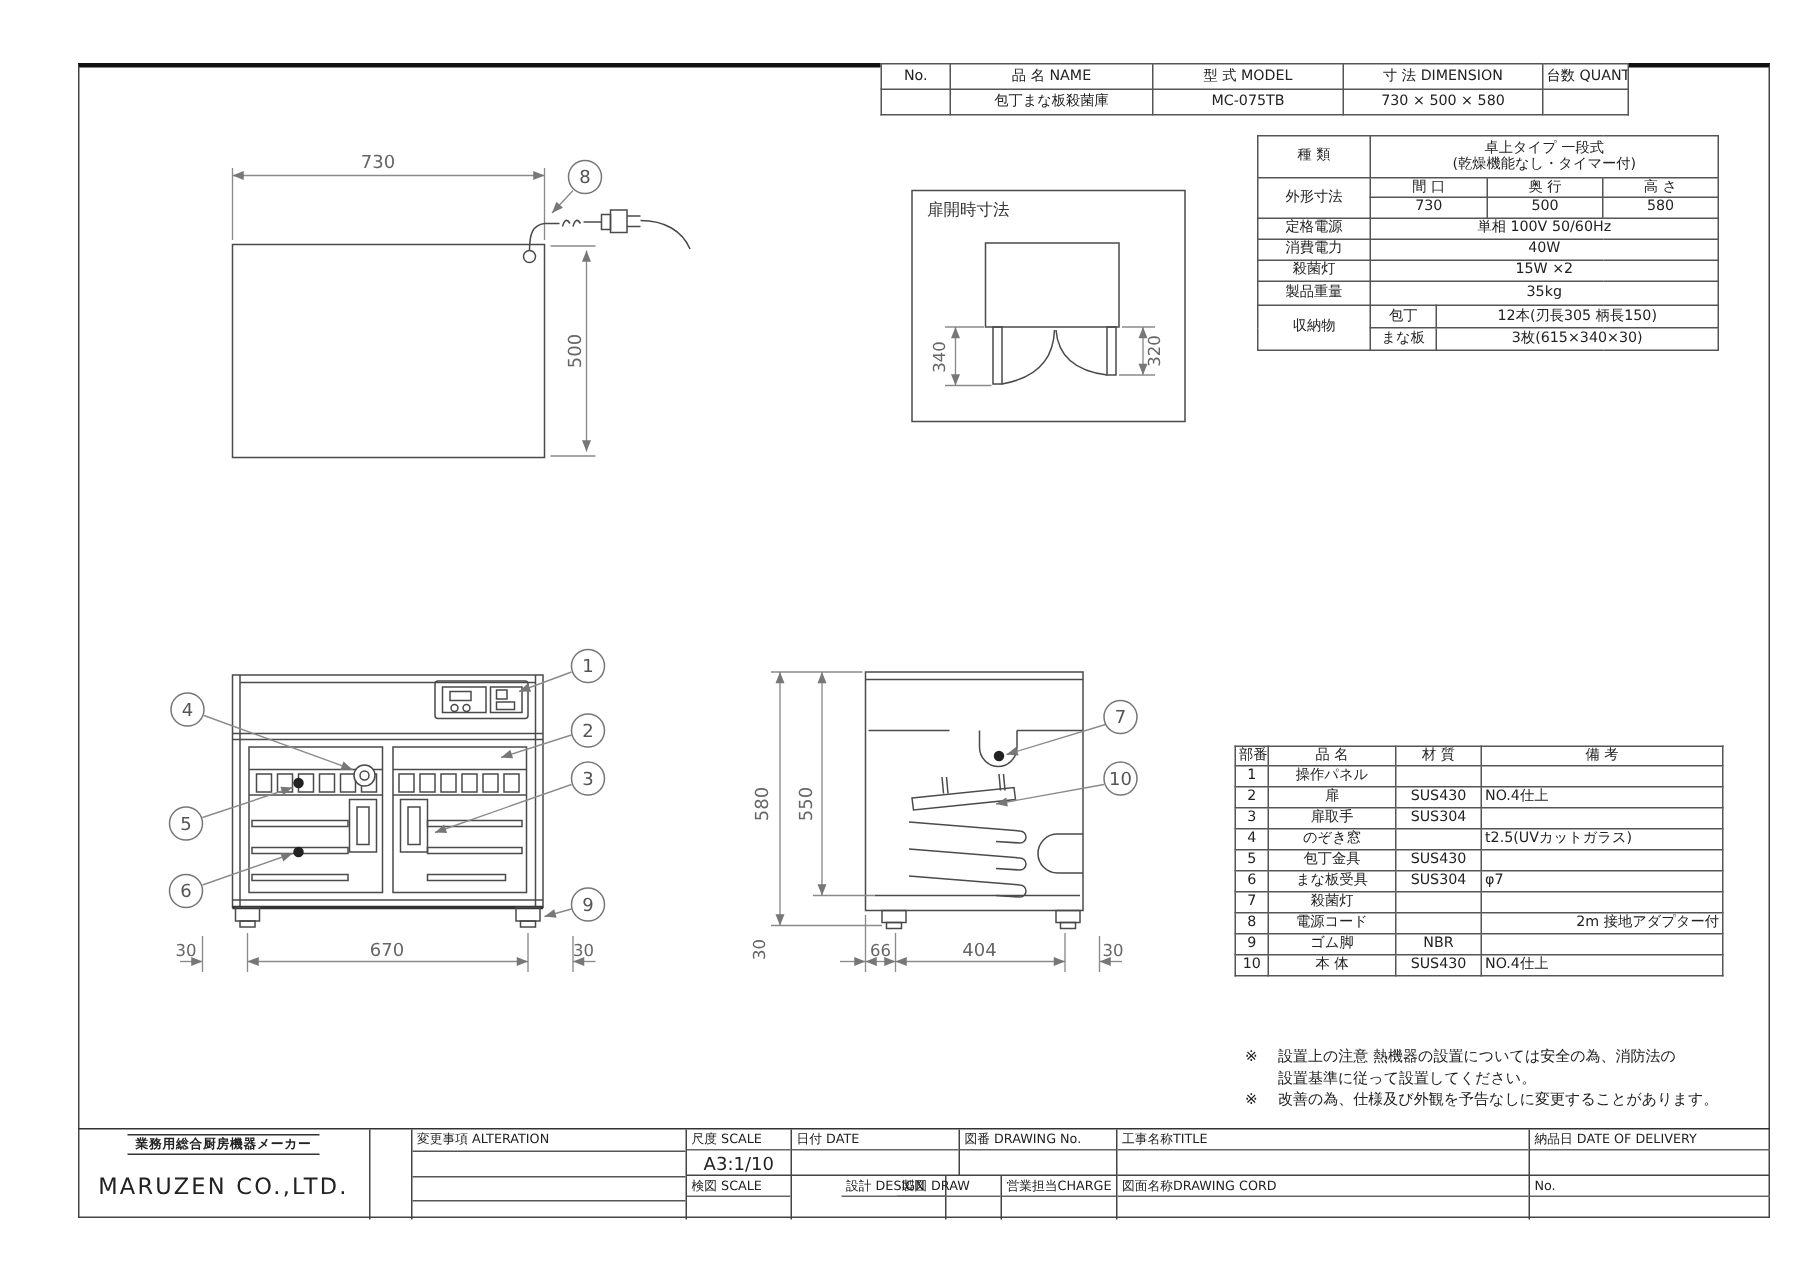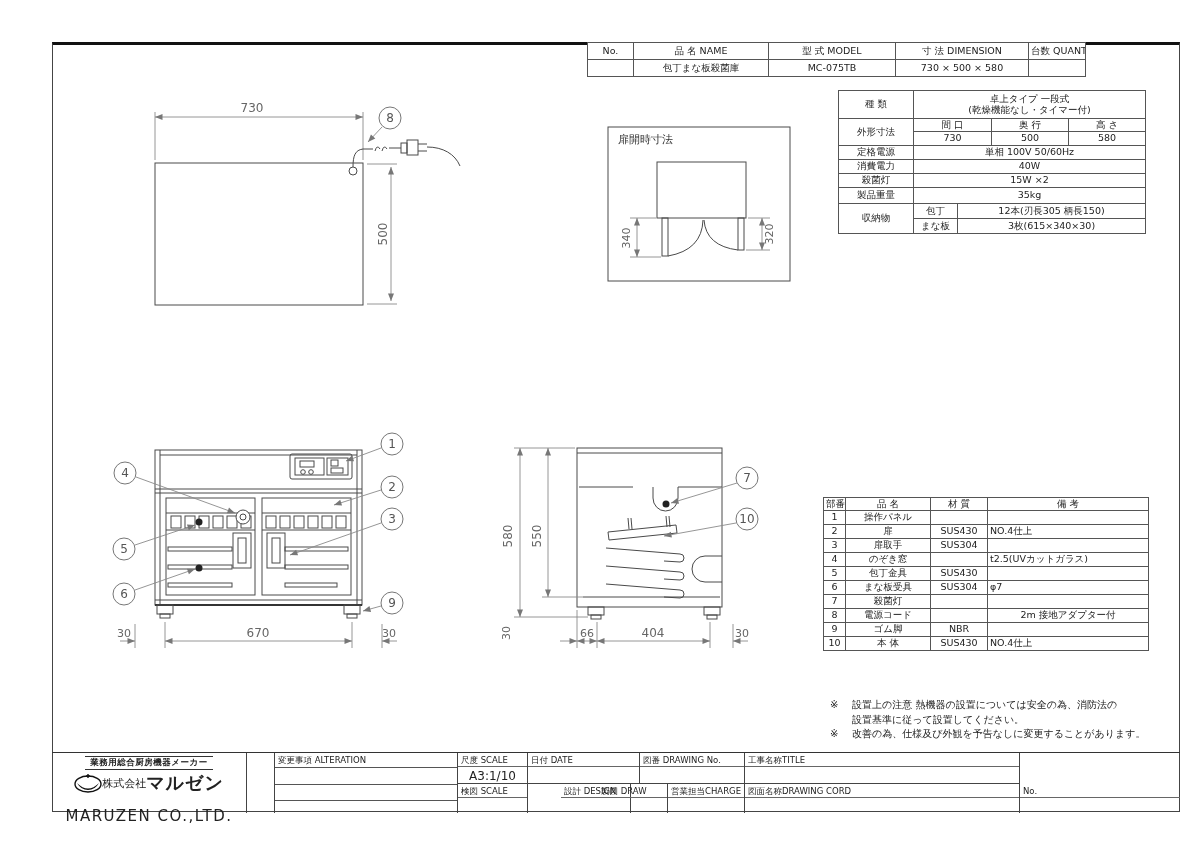--- a/index.html
+++ b/index.html
@@ -399,21 +399,21 @@
     <tr style="height:14px">
           <td>7</td>
           <td>殺菌灯</td>
           <td></td>
           <td style="text-align:left"></td>
         </tr>
     <tr style="height:14px">
           <td>8</td>
           <td>電源コード</td>
           <td></td>
-          <td style="text-align:center">2m 接地アダプター付</td>
+          <td style="text-align:right">2m 接地アダプター付</td>
         </tr>
     <tr style="height:14px">
           <td>9</td>
           <td>ゴム脚</td>
           <td>NBR</td>
           <td style="text-align:left"></td>
         </tr>
     <tr style="height:14px">
           <td>10</td>
           <td>本 体</td>
@@ -436,30 +436,20 @@
       <div class="note-text">
         <div>改善の為、仕様及び外観を予告なしに変更することがあります。</div>
       </div>
     </div>
   </div>
 
   <div class="tblock">
 
     <div class="logo-cell">
       <div class="tagline">業務用総合厨房機器メーカー</div>
-      <div class="corp-row">
-        <svg width="28" height="20" viewBox="0 0 28 20">
-          <ellipse cx="14" cy="11" rx="13" ry="8" fill="none" stroke="#111" stroke-width="1.4"></ellipse>
-          <path d="M3,10 q11,11 22,0 q-4,7 -11,7 q-7,0 -11,-7 z" fill="#111"></path>
-          <line x1="14" y1="1" x2="14" y2="5" stroke="#111" stroke-width="1.4"></line>
-          <line x1="12" y1="3" x2="16" y2="3" stroke="#111" stroke-width="1.4"></line>
-        </svg>
-        <span class="corp-prefix">株式会社</span>
-        <span class="corp-name">マルゼン</span>
-      </div>
       <div class="corp-en">MARUZEN CO.,LTD.</div>
     </div>
 
     <div class="tb-cell" style="left:195px;top:0;width:28px;height:60px;"></div>
 
     <div class="tb-cell" style="left:223px;top:0;width:183px;height:60px;">
       <div class="tb-plain" style="border-bottom:1px solid #555;height:13px;">変更事項 ALTERATION</div>
       <div style="height:16px;border-bottom:1px solid #555;"></div>
       <div style="height:15px;border-bottom:1px solid #555;"></div>
     </div>
@@ -470,20 +460,23 @@
     </div>
     <div class="tb-cell bb" style="left:476px;top:0;width:112px;height:31px;">
       <div class="tb-label">日付 DATE</div>
     </div>
     <div class="tb-cell bb" style="left:588px;top:0;width:105px;height:31px;">
       <div class="tb-label">図番 DRAWING No.</div>
     </div>
     <div class="tb-cell bb" style="left:693px;top:0;width:275px;height:31px;">
       <div class="tb-label">工事名称TITLE</div>
     </div>
+    <div class="tb-cell bb" style="left:968px;top:0;width:160px;height:31px;border-right:none;">
+      <div class="tb-label">納品日 DATE OF DELIVERY</div>
+    </div>
 
     <div class="tb-cell" style="left:406px;top:31px;width:70px;height:29px;">
       <div class="tb-label">検図 SCALE</div>
     </div>
     <div class="tb-cell" style="left:476px;top:31px;width:70px;height:29px;margin-left:33px;">
       <div class="tb-label">設計 DESIGN</div>
     </div>
     <div class="tb-cell" style="left:546px;top:31px;width:70px;height:29px;">
       <div class="tb-label">製図 DRAW</div>
     </div>

